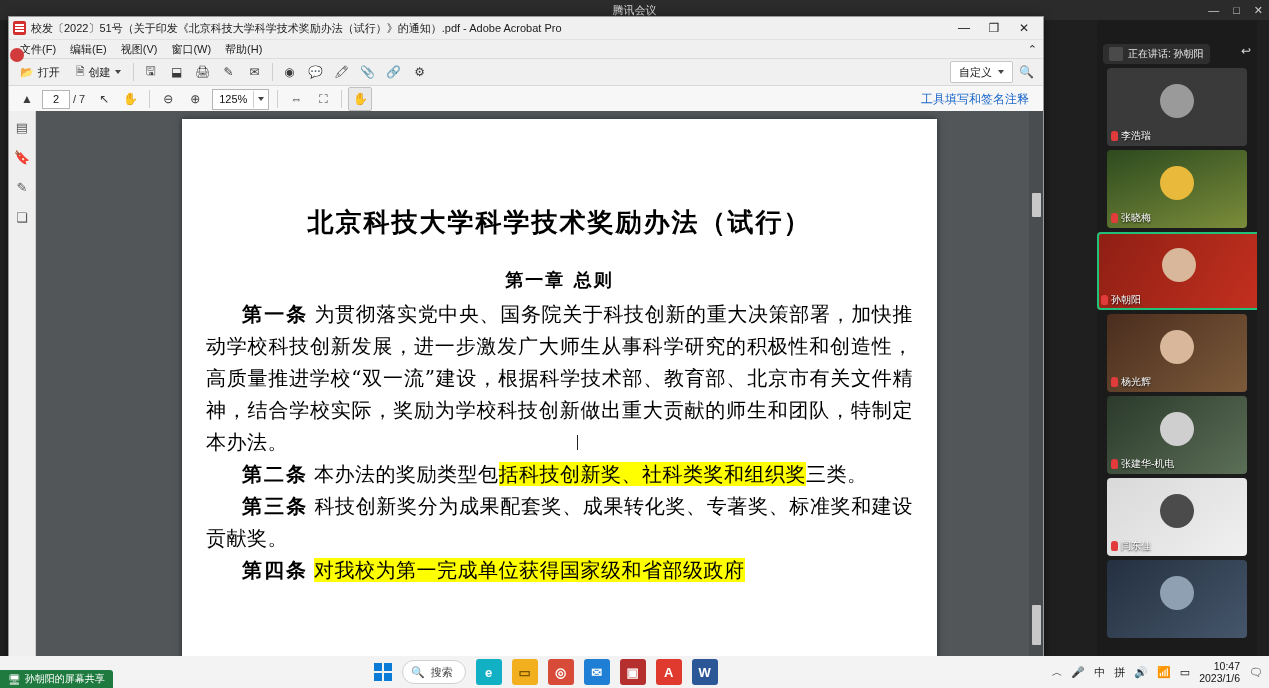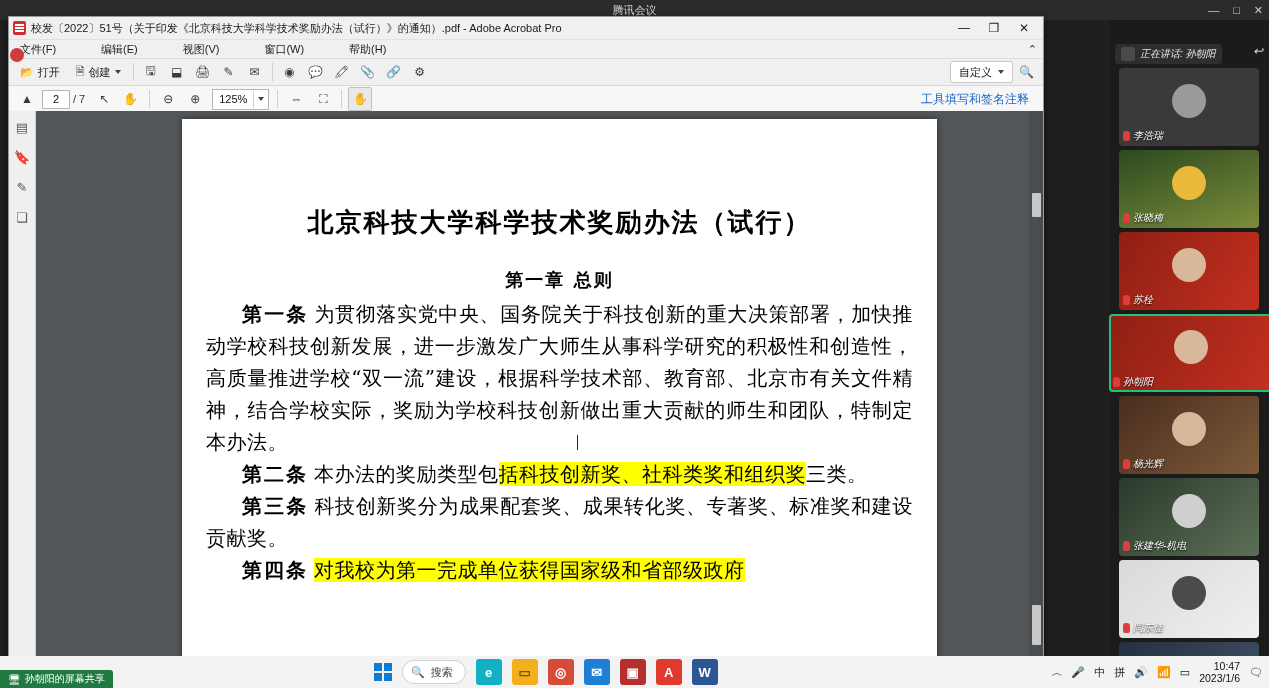--- a/index.html
+++ b/index.html
@@ -22,21 +22,21 @@
     position:absolute;left:8px;top:16px;width:1034px;height:642px;
     background:#f0f0f0;border:1px solid #9a9a9a;box-shadow:0 2px 8px rgba(0,0,0,.5);
   }
   #acrobat-titlebar{height:22px;background:#f0f0f0;display:flex;align-items:center;padding:0 4px;border-bottom:1px solid #e2e2e2;}
   .pdf-badge{width:13px;height:14px;background:#d32f2f;border-radius:2px;margin-right:5px;position:relative;flex:0 0 auto;}
   .pdf-badge::after{content:"";position:absolute;left:2px;top:3px;width:9px;height:2px;background:#fff;box-shadow:0 3px 0 #fff,0 6px 0 #fff;}
   #acrobat-title{font-size:11px;color:#1a1a1a;white-space:nowrap;overflow:hidden;}
   #acrobat-winbtns{margin-left:auto;display:flex;gap:0;}
   #acrobat-winbtns .wb{width:30px;height:22px;display:flex;align-items:center;justify-content:center;font-size:12px;color:#222;}
 
-  #acrobat-menubar{height:18px;background:#f0f0f0;display:flex;align-items:center;padding-left:4px;border-bottom:1px solid #dcdcdc;position:relative;gap:31px;}
+  #acrobat-menubar{height:18px;background:#f0f0f0;display:flex;align-items:center;padding-left:4px;border-bottom:1px solid #dcdcdc;position:relative;}
   #acrobat-menubar .mi{font-size:11px;color:#222;padding:0 7px;line-height:18px;}
   #acrobat-menubar .collapse{position:absolute;right:6px;font-size:11px;color:#333;}
 
   #acrobat-toolbar{height:26px;background:#f0f0f0;display:flex;align-items:center;padding:0 4px;gap:2px;border-bottom:1px solid #d8d8d8;}
   .tb-btn{height:22px;min-width:22px;display:flex;align-items:center;justify-content:center;border:1px solid transparent;border-radius:2px;color:#3b3b3b;font-size:12px;}
   .tb-btn.labeled{padding:0 6px;gap:4px;font-size:11px;color:#1a1a1a;}
   .tb-sep{width:1px;height:18px;background:#cfcfcf;margin:0 3px;}
   .tb-spacer{flex:1;}
   #custom-select{display:flex;align-items:center;gap:6px;font-size:11px;color:#111;padding:0 8px;height:20px;border:1px solid #c7c7c7;background:#fff;border-radius:2px;}
   .caret{width:0;height:0;border-left:3.5px solid transparent;border-right:3.5px solid transparent;border-top:4px solid #444;}
@@ -66,21 +66,21 @@
   #page-sheet p{font-size:20px;line-height:32px;margin:0;text-align:justify;padding:0 24px;letter-spacing:.5px;}
   #page-sheet p .lead{font-weight:bold;letter-spacing:2px;margin-right:6px;}
   .indent{text-indent:36px;}
   .hl{background:#ffff00;}
   #scroll-track{position:absolute;right:0;top:0;bottom:0;width:14px;background:#4a4d50;}
   #scroll-thumb-top{position:absolute;right:2px;top:82px;width:9px;height:24px;background:#c8c8c8;border-radius:1px;}
   #scroll-thumb-bot{position:absolute;right:2px;top:494px;width:9px;height:40px;background:#c8c8c8;border-radius:1px;}
   #text-cursor{position:absolute;left:395px;top:316px;width:1px;height:15px;background:#222;}
 
   
-  #participants{position:absolute;right:0;top:20px;width:160px;bottom:26px;background:#1b1b1b;overflow:hidden;font-style:italic;}
+  #participants{position:absolute;right:12px;top:20px;width:160px;bottom:26px;background:#1b1b1b;overflow:hidden;}
   .tile{position:relative;width:140px;height:78px;margin:4px auto;border-radius:4px;overflow:hidden;background:#2a2a2a;}
   .tile.active{outline:2px solid #21c17a;outline-offset:-2px;padding-left:24px;}
   .tile .nm{position:absolute;left:4px;bottom:3px;font-size:10px;color:#fff;text-shadow:0 1px 2px #000;display:flex;align-items:center;gap:3px;}
   .mic{width:7px;height:10px;border-radius:3px 3px 2px 2px;background:#e23b3b;display:inline-block;}
   .avatar{position:absolute;left:50%;top:42%;transform:translate(-50%,-50%);width:34px;height:34px;border-radius:50%;background:#6f6f6f;}
   .meet-top{position:absolute;left:0;top:0;width:160px;height:46px;}
   #talk-pill{position:absolute;left:6px;top:24px;display:flex;align-items:center;gap:5px;background:#2e2e2e;border-radius:4px;padding:3px 6px;font-size:10px;color:#e9e9e9;}
   #talk-pill .ico{width:14px;height:14px;background:#4a4a4a;border-radius:2px;}
   #meet-back{position:absolute;right:6px;top:24px;font-size:12px;color:#d8d8d8;}
 
@@ -233,27 +233,20 @@
             <span>李浩瑞</span>
           </div>
       </div>
       <div class="tile" style="background:linear-gradient(160deg,#2d4a1f,#7b8d3a);">
         <div class="avatar" style="background:#e8b93a;"></div>
         <div class="nm">
             <i class="mic"></i>
             <span>张晓梅</span>
           </div>
       </div>
-      <div class="tile" style="background:linear-gradient(120deg,#8e1f14,#c4301f);">
-        <div class="avatar" style="background:#d9b79a;"></div>
-        <div class="nm">
-            <i class="mic"></i>
-            <span>苏栓</span>
-          </div>
-      </div>
       <div class="tile active" style="background:linear-gradient(120deg,#8e1f14,#c4301f);">
         <div class="avatar" style="background:#d9b79a;"></div>
         <div class="nm">
             <i class="mic"></i>
             <span>孙朝阳</span>
           </div>
       </div>
       <div class="tile" style="background:linear-gradient(140deg,#4a2d1e,#7c5a3a);">
         <div class="avatar" style="background:#d9b79a;"></div>
         <div class="nm">

